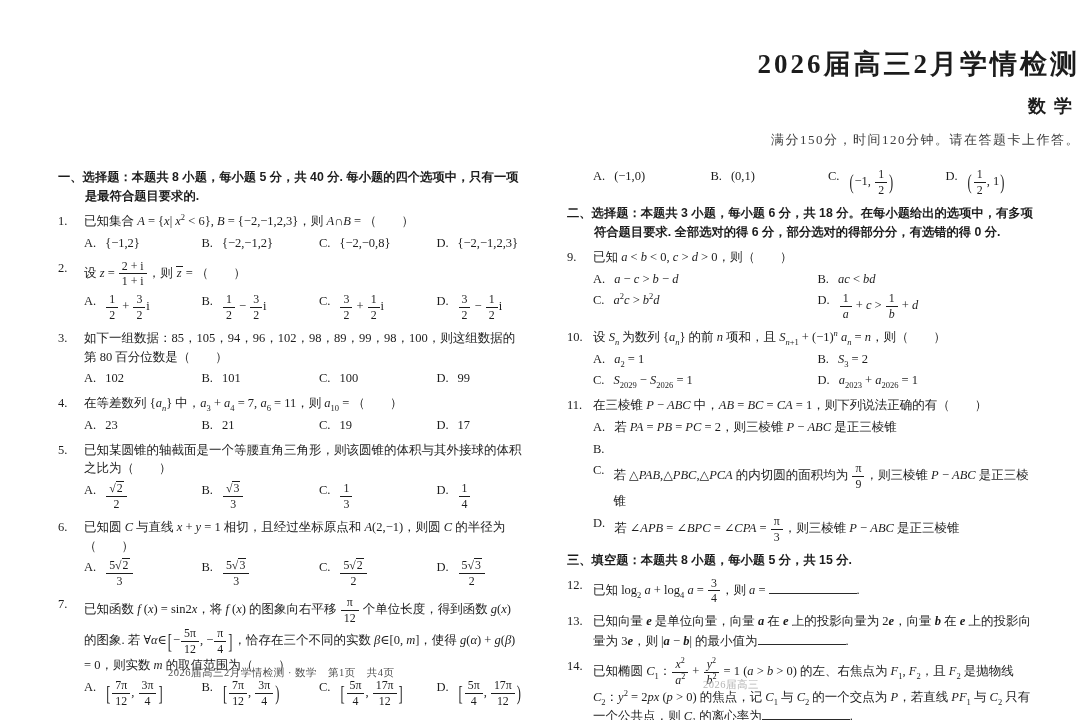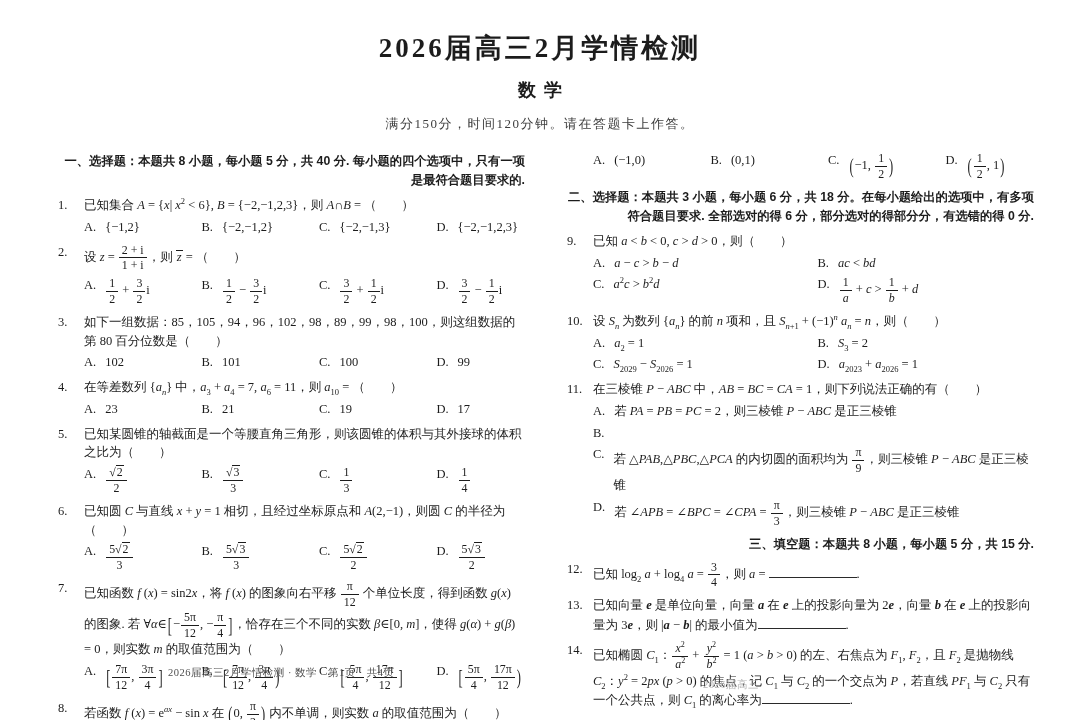--- a/index.html
+++ b/index.html
@@ -1,28 +1,28 @@
 <!DOCTYPE html>
 <html><head>
 <meta charset="utf-8">
 <style>
   html,body{margin:0;padding:0;background:#e8e8e8;}
   .page{position:relative;width:1080px;height:720px;margin:0 auto;background:#ffffff;overflow:hidden;
         font-family:"Liberation Serif","DejaVu Serif",serif;color:#1c1c1c;}
   
-  .hd{text-align:center;padding-top:30px;}
+  .hd{text-align:right;padding-top:46px;}
   .hd-title{font-size:27px;font-weight:700;letter-spacing:3px;}
   .hd-subject{font-size:18px;font-weight:700;margin-top:12px;letter-spacing:8px;text-indent:8px;}
   .hd-note{font-size:13px;margin-top:13px;color:#3c3c3c;letter-spacing:1.5px;}
   
   .columns{display:flex;gap:42px;padding:14px 46px 0 58px;}
   .col{flex:1;min-width:0;font-size:12.5px;line-height:1.5;}
   
   .sec{font-family:"Liberation Sans","DejaVu Sans",sans-serif;font-weight:700;font-size:12.3px;
-       line-height:1.55;padding-left:27px;text-indent:-27px;margin:5px 0 6px;text-align:right;}
+       line-height:1.55;padding-left:27px;text-indent:-27px;margin:5px 0 6px;}
   
   .q{margin:4px 0 6px;}
   .q-head{display:flex;}
   .q-num{flex:0 0 26px;}
   .q-stem{flex:1;min-width:0;}
   .opts{margin:3px 0 2px 26px;display:grid;column-gap:8px;row-gap:3px;}
   .opts.c4{grid-template-columns:1.05fr 1.05fr 1.05fr 0.85fr;}
   .opts.c2{grid-template-columns:1fr 1fr;}
   .opts.c1{grid-template-columns:1fr;}
   .opt{display:flex;}
@@ -62,21 +62,21 @@
             <div class="opt">
               <span class="opt-label">A.</span>
               <span class="opt-body">{−1,2}</span>
             </div>
             <div class="opt">
               <span class="opt-label">B.</span>
               <span class="opt-body">{−2,−1,2}</span>
             </div>
             <div class="opt">
               <span class="opt-label">C.</span>
-              <span class="opt-body">{−2,−1,3}</span>
+              <span class="opt-body">{−2,−0,8}</span>
             </div>
             <div class="opt">
               <span class="opt-label">D.</span>
               <span class="opt-body">{−2,−1,2,3}</span>
             </div>
           </div>
         </div>
         <div class="q">
           <div class="q-head">
             <span class="q-num">2.</span>

